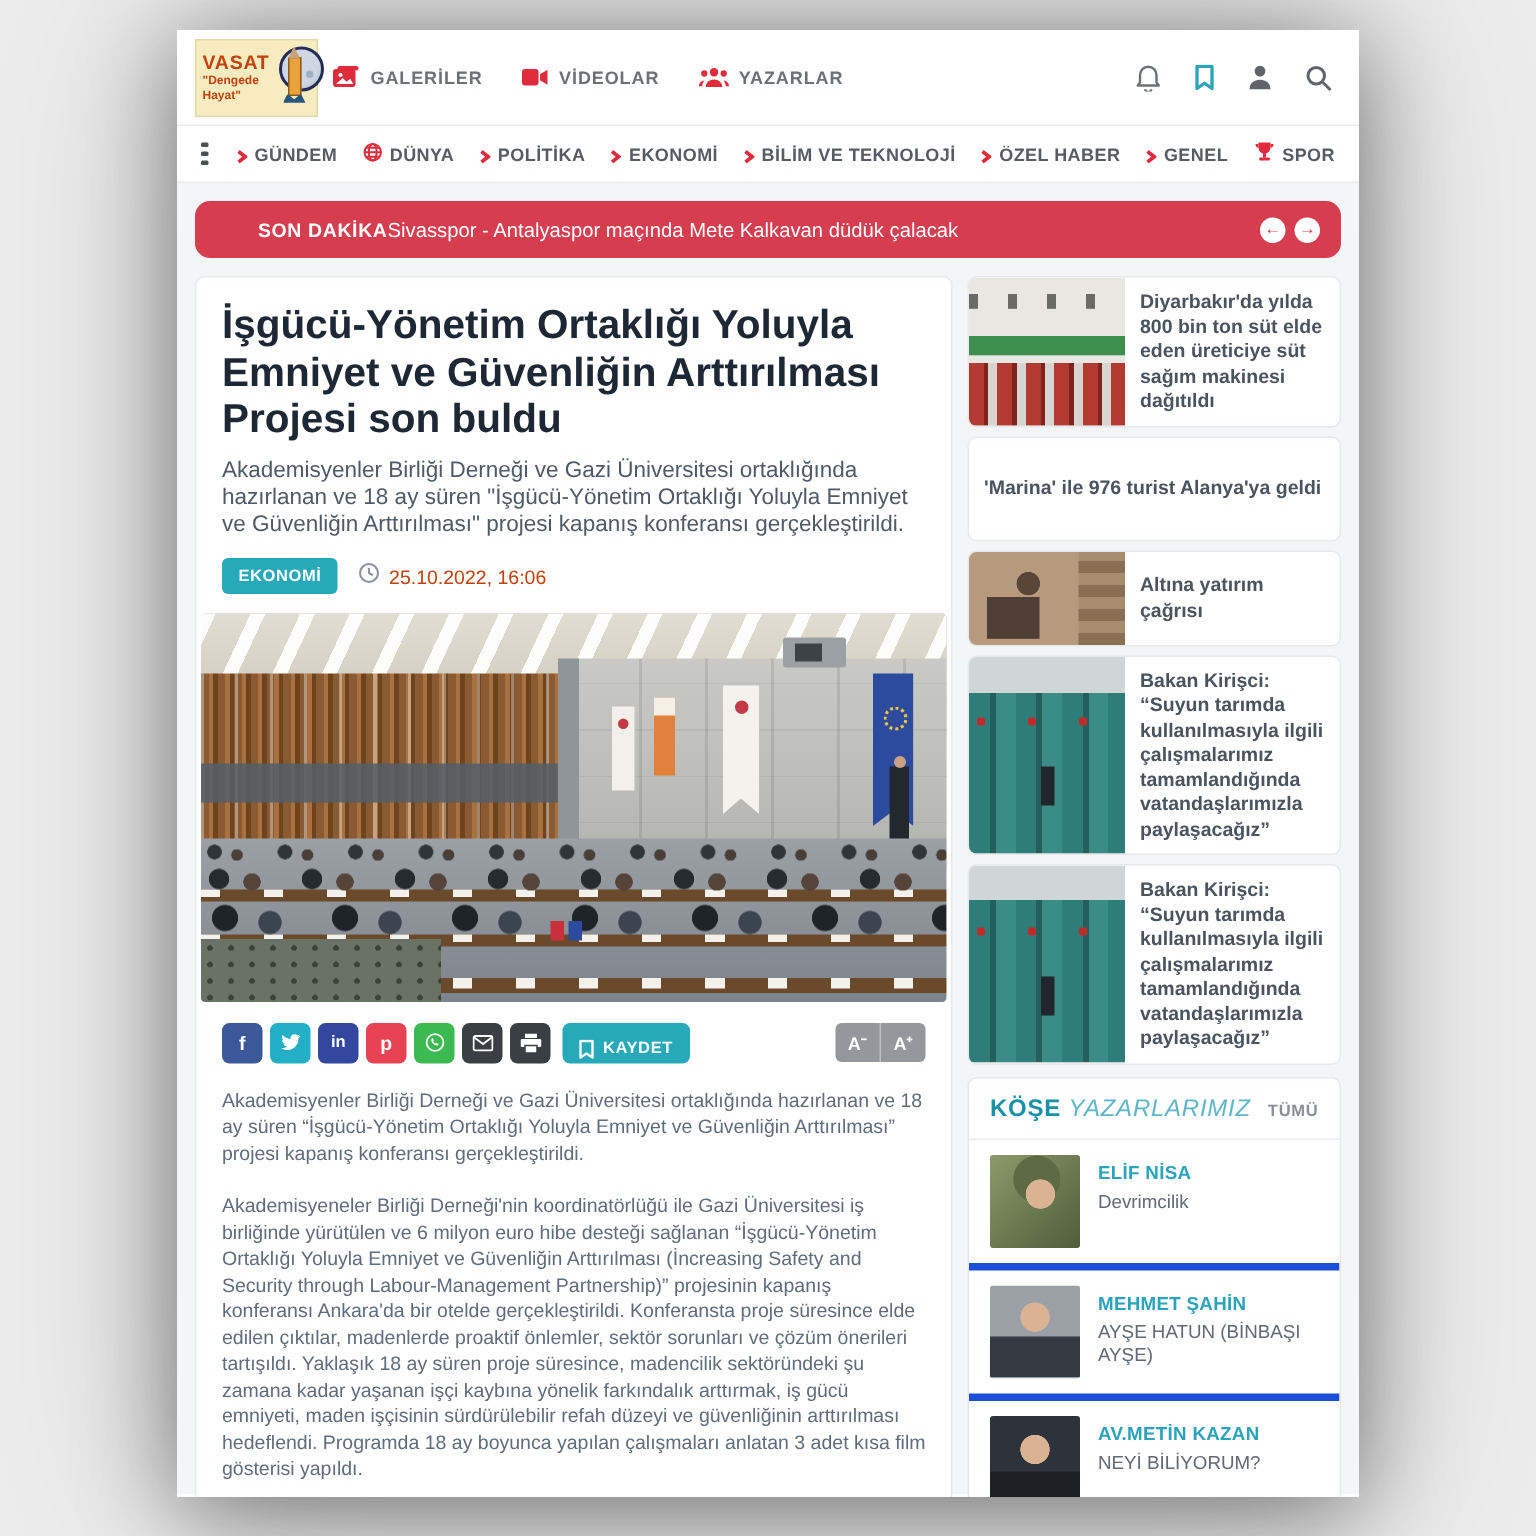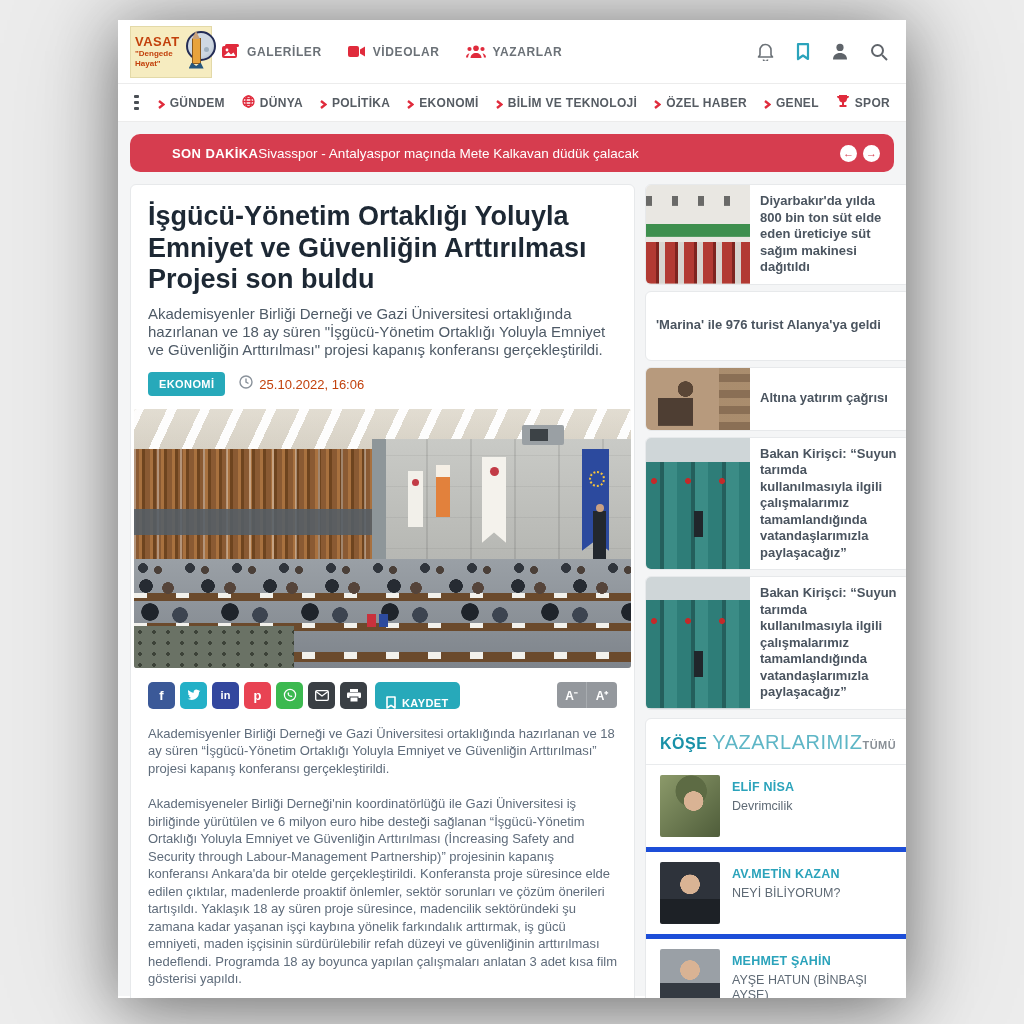--- a/index.html
+++ b/index.html
@@ -122,22 +122,22 @@
   .ph-t1 { top:34px; } .ph-t2 { top:64px; } .ph-t3 { top:93px; height:10px; }
   .ph-carpet { position:absolute; left:0; bottom:0; width:160px; height:42px; background:#6a7265;
     background-image:radial-gradient(circle 2px at 6px 6px, #3c4238 90%, transparent); background-size:14px 11px; }
   .ph-flags { position:absolute; left:233px; top:55px; display:flex; gap:3px; }
   .ph-flags i { display:block; width:9px; height:13px; }
   .ph-flag-tr { background:#c8313c; } .ph-flag-eu { background:#2c4a9e; }
 
   .share { display:flex; align-items:center; gap:5px; margin-top:14px; }
   .sbtn { width:27px; height:27px; border-radius:5px; display:flex; align-items:center; justify-content:center;
     color:#fff; font-weight:bold; font-size:13px; cursor:pointer; }
-  .save-btn { height:27px; border-radius:5px; background:#27a9ba; color:#fff; display:flex; align-items:flex-end;
-    gap:6px; padding:0 11px; font-size:11px; font-weight:bold; letter-spacing:.4px; cursor:pointer; margin-left:3px; }
+  .save-btn { height:27px; border-radius:5px; background:#27a9ba; color:#fff; display:flex; align-items:flex-start;
+    gap:6px; padding:11px 11px; font-size:11px; font-weight:bold; letter-spacing:.4px; cursor:pointer; margin-left:3px; }
   .fontsize { margin-left:auto; display:flex; }
   .fbtn { width:30px; height:26px; background:#94989d; color:#fff; font-size:12px; font-weight:bold;
     display:flex; align-items:center; justify-content:center; cursor:pointer; }
   .fbtn:first-child { border-radius:4px 0 0 4px; border-right:1px solid #a8acb0; }
   .fbtn:last-child { border-radius:0 4px 4px 0; }
 
   .a-body { margin-top:16px; }
   .a-body p { font-size:13px; line-height:17.5px; color:#5f6c7b; margin-bottom:18px; }
 
   
@@ -167,21 +167,21 @@
     #b79a7d; }
   .th45 { background:
     radial-gradient(circle 3px at 8px 6px, #c22a2a 95%, transparent) 0 32%/34px 14px repeat-x,
     linear-gradient(#20262b,#20262b) 50% 70%/9px 26px no-repeat,
     repeating-linear-gradient(90deg,#2e7d78 0 14px,#245f5c 14px 18px,#3b8c86 18px 31px) 0 100%/100% 82% no-repeat,
     #cfd6d8; }
 
   .colcard { background:#fff; border:1px solid #e7e9eb; border-radius:6px; margin-top:2px; overflow:hidden; }
   .colhead { display:flex; align-items:baseline; padding:12px 14px 10px; border-bottom:1px solid #e9ebed; }
   .colhead .b { font-size:16px; font-weight:bold; color:#1991a8; letter-spacing:.5px; }
-  .colhead .l { font-size:20px; color:#5eb6c6; letter-spacing:.5px; margin-left:5px; }
+  .colhead .l { font-size:16px; color:#5eb6c6; letter-spacing:.5px; margin-left:5px;font-style:italic; }
   .colhead .all { margin-left:auto; font-size:11px; font-weight:bold; color:#8a9097; letter-spacing:.5px; cursor:pointer; }
   .author { display:flex; gap:12px; padding:10px 14px; border-bottom:5px solid #1d4ed8; cursor:pointer; }
   .author:last-child { border-bottom:none; }
   .avatar { width:60px; height:62px; flex:none; border-radius:2px; }
   .a-info { padding-top:4px; }
   .a-name { font-size:12.5px; font-weight:bold; color:#2ba3bb; letter-spacing:.2px; line-height:16px; }
   .a-col { font-size:12.5px; color:#5f6a75; margin-top:4px; line-height:15px; }
 
   .av1 { background:
     radial-gradient(circle 10px at 56% 42%, #d9b394 96%, transparent),
@@ -485,32 +485,32 @@
           </div>
 
           <div class="author">
             <div class="avatar av1"></div>
             <div class="a-info">
               <div class="a-name">ELİF NİSA</div>
               <div class="a-col">Devrimcilik</div>
             </div>
           </div>
           <div class="author">
+            <div class="avatar av3"></div>
+            <div class="a-info">
+              <div class="a-name">MEHMET ŞAHİN</div>
+              <div class="a-col">AYŞE HATUN (BİNBAŞI AYŞE)</div>
+            </div>
+          </div>
+          <div class="author">
             <div class="avatar av2"></div>
             <div class="a-info">
               <div class="a-name">AV.METİN KAZAN</div>
               <div class="a-col">NEYİ BİLİYORUM?</div>
             </div>
           </div>
-          <div class="author">
-            <div class="avatar av3"></div>
-            <div class="a-info">
-              <div class="a-name">MEHMET ŞAHİN</div>
-              <div class="a-col">AYŞE HATUN (BİNBAŞI AYŞE)</div>
-            </div>
-          </div>
 
         </div>
 
       </div>
     </div>
   </div>
 </div>
 
 </body></html>

